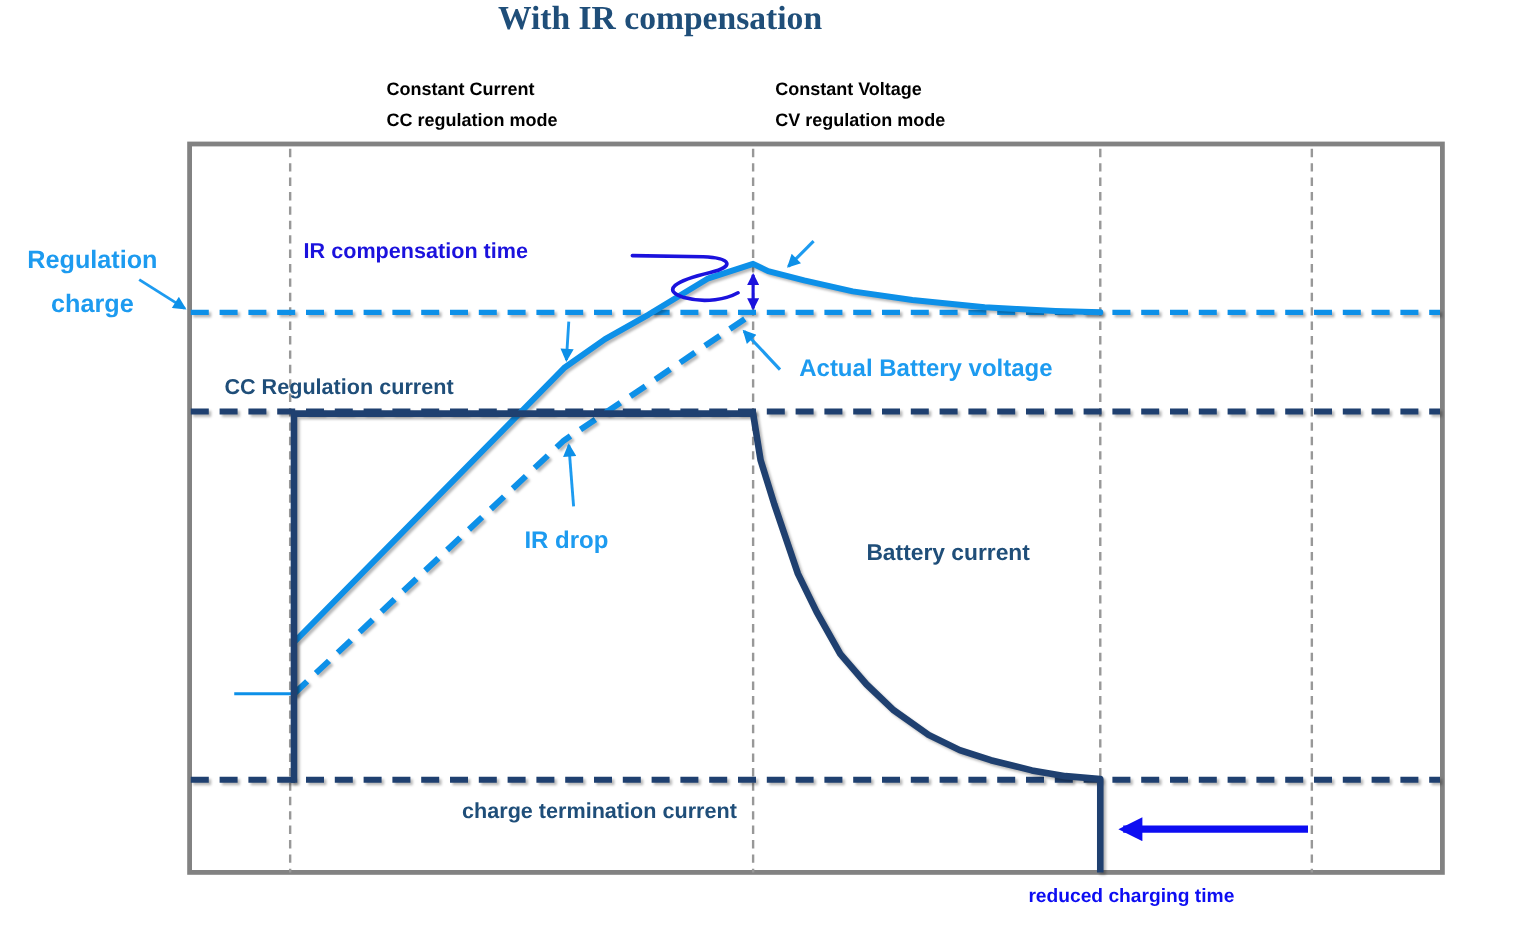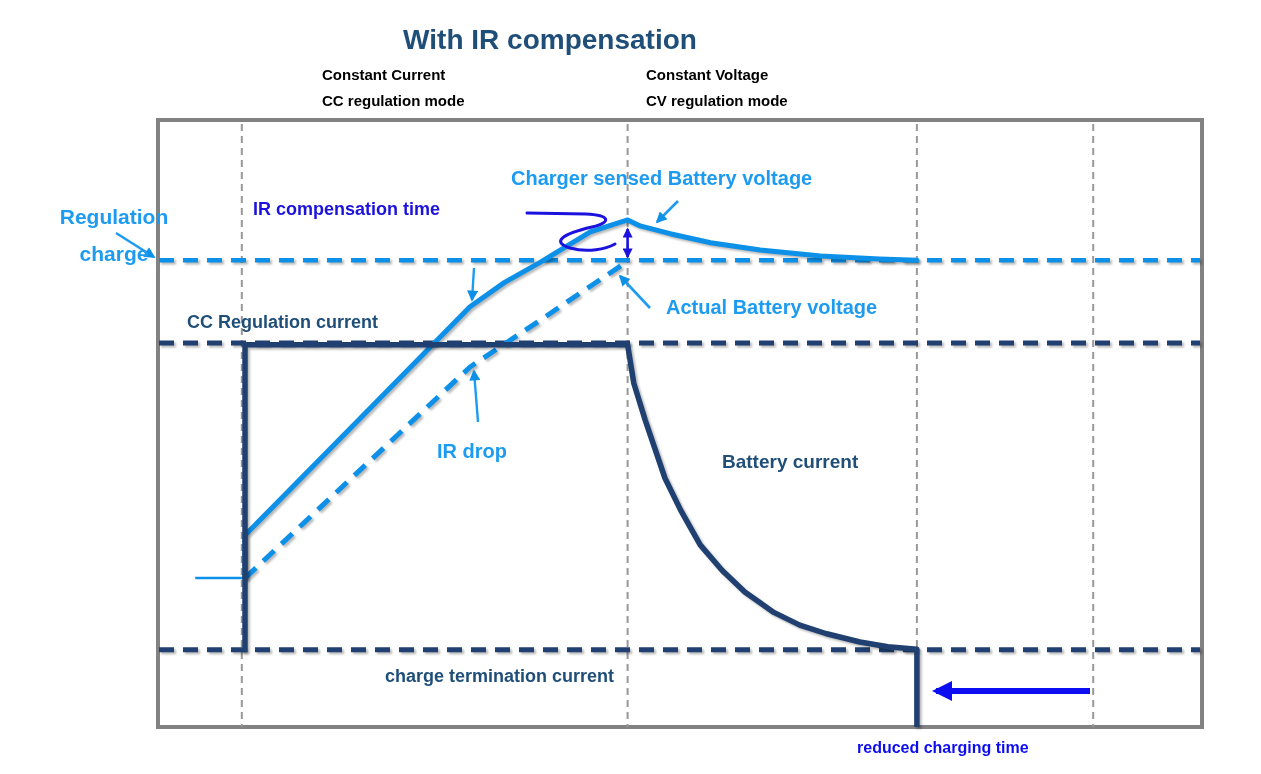--- a/index.html
+++ b/index.html
@@ -57,38 +57,37 @@
     <line x1="116" y1="233" x2="154" y2="257" stroke="#1d9bf0" stroke-width="2.4" marker-end="url(#ah-lb)"></line>
     <line x1="678" y1="201" x2="657" y2="222" stroke="#1d9bf0" stroke-width="2.6" marker-end="url(#ah-lb)"></line>
     <line x1="650" y1="308" x2="620" y2="276" stroke="#1d9bf0" stroke-width="2.6" marker-end="url(#ah-lb)"></line>
     <line x1="474" y1="268" x2="472" y2="300" stroke="#1d9bf0" stroke-width="2.4" marker-end="url(#ah-lb)"></line>
     <line x1="478" y1="422" x2="474" y2="371" stroke="#1d9bf0" stroke-width="2.4" marker-end="url(#ah-lb)"></line>
     <path d="M 527 213 L 586 214 C 609 215 613 222 592 227 C 562 234 551 242 570 248 C 588 253 606 249 615 244" fill="none" stroke="#1b12dd" stroke-width="3" stroke-linecap="round"></path>
     <line x1="627.6" y1="229" x2="627.6" y2="257" stroke="#1b12dd" stroke-width="2.6" marker-start="url(#ah-bl)" marker-end="url(#ah-bl)"></line>
     <line x1="1090" y1="691" x2="936" y2="691" stroke="#0d0df2" stroke-width="6" marker-end="url(#ah-bb)"></line>
   </svg>
 
-  <div class="label title nv" style="left:340px;top:24px;width:420px;">With IR compensation</div>
+  <div class="label title nv" style="left:340px;top:0;width:420px;font-family:Liberation Serif, serif;">With IR compensation</div>
 
   <div class="label mode blk" style="left:322px;top:62px;">
     <div>Constant Current</div>
     <div>CC regulation mode</div>
   </div>
 
   <div class="label mode blk" style="left:646px;top:62px;">
     <div>Constant Voltage</div>
     <div>CV regulation mode</div>
   </div>
 
-  <div class="label lb" style="left:0px;top:198px;width:154px;text-align:center;font-size:21px;line-height:37px;padding-left:37px;">
+  <div class="label lb" style="left:0px;top:198px;width:154px;text-align:center;font-size:21px;line-height:37px;">
     <div>Regulation</div>
     <div>charge</div>
   </div>
 
-  <div class="label big lb" style="left:511px;top:167px;">Charger sensed Battery voltage</div>
 
   <div class="label mid abl" style="left:253px;top:199px;">IR compensation time</div>
 
   <div class="label big lb" style="left:666px;top:296px;">Actual Battery voltage</div>
 
   <div class="label mid nv" style="left:187px;top:312px;">CC Regulation current</div>
 
   <div class="label big lb" style="left:437px;top:440px;">IR drop</div>
 
   <div class="label nv" style="left:722px;top:451px;font-size:19px;">Battery current</div>

